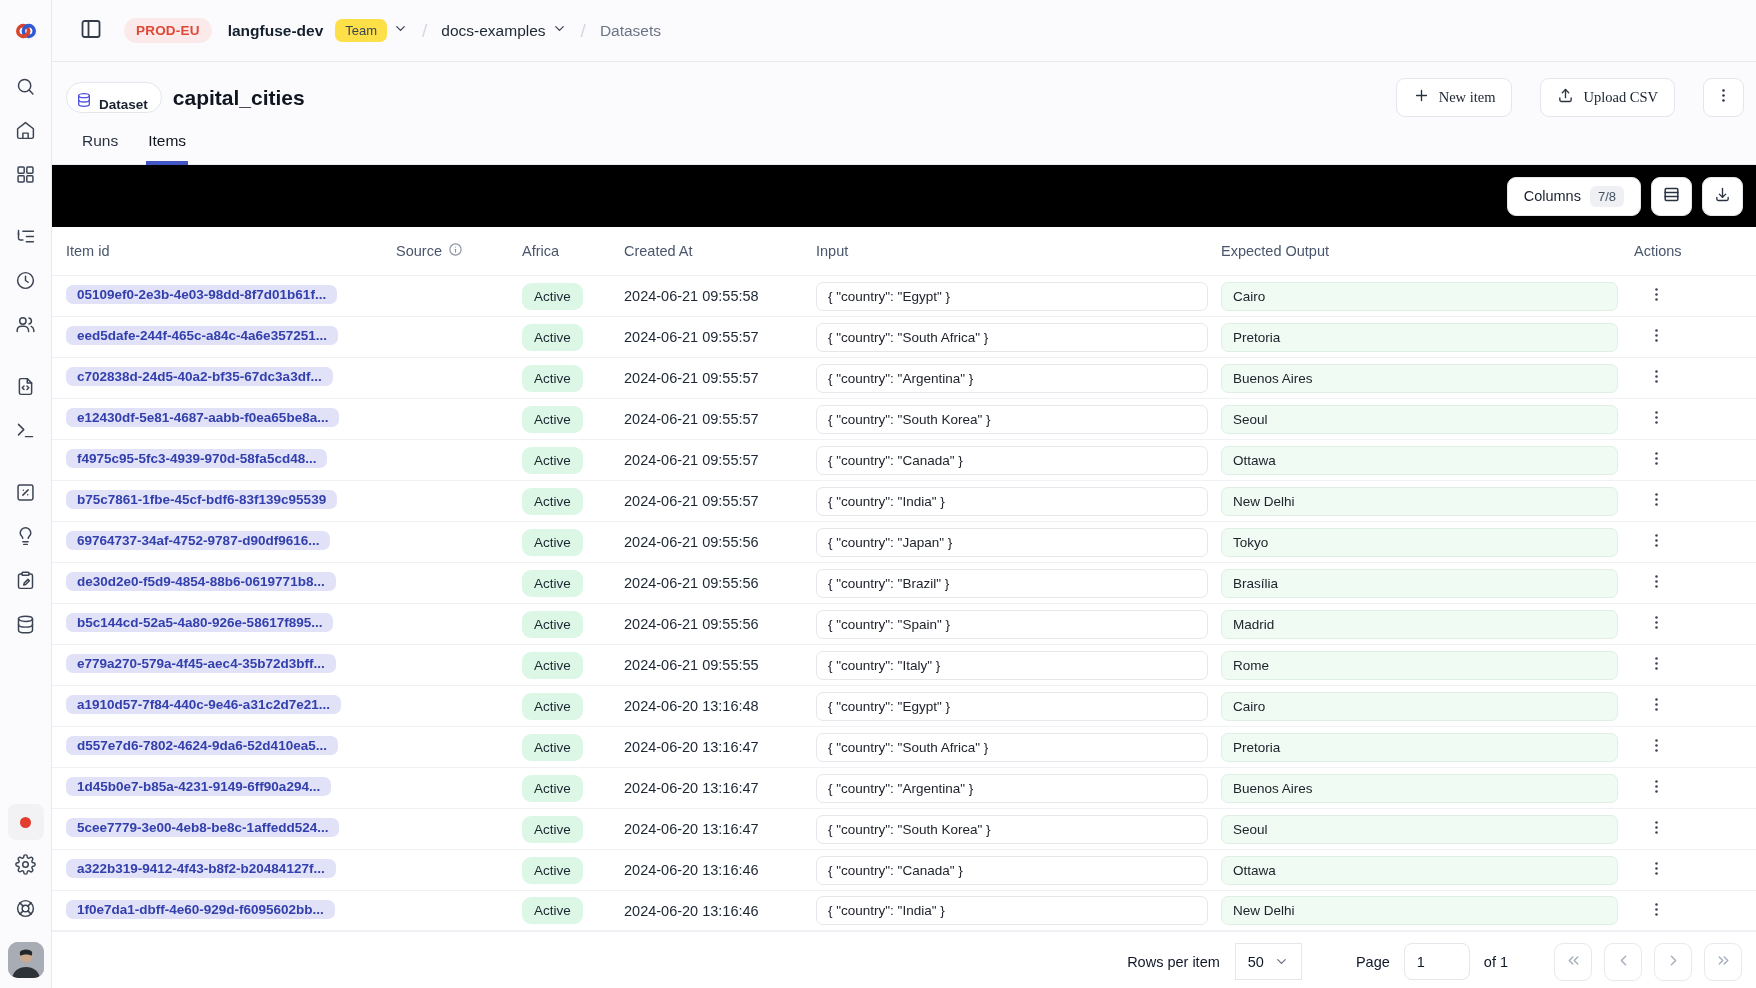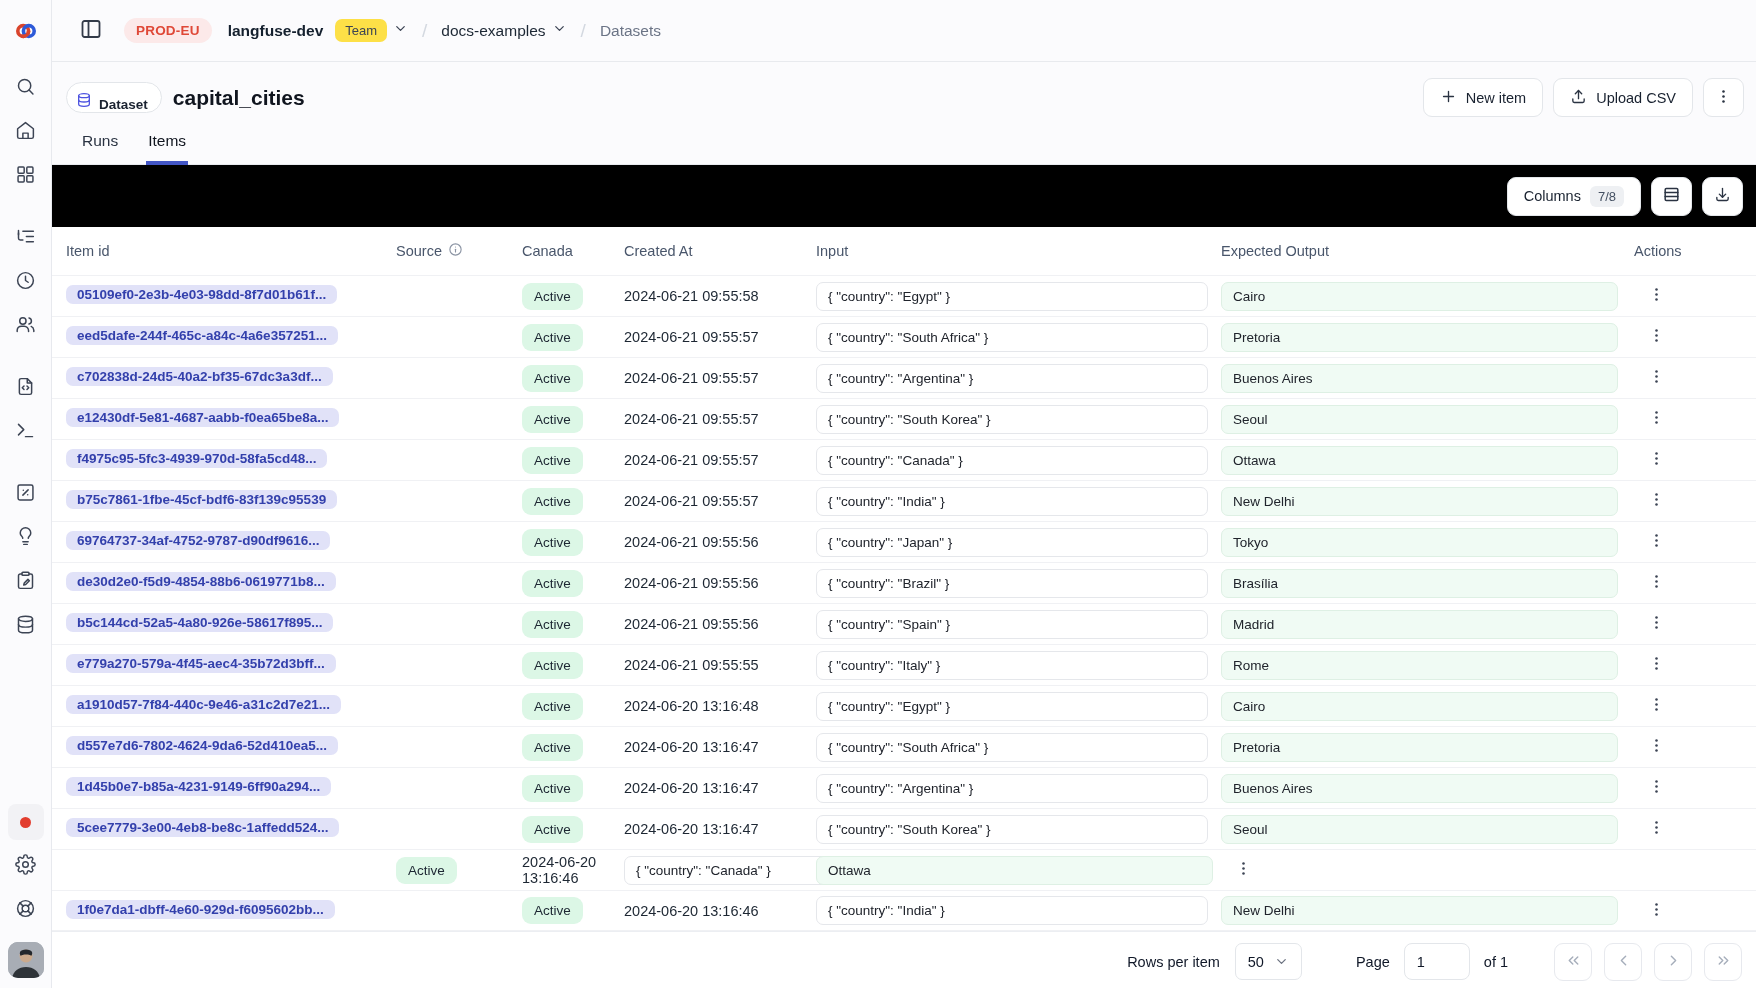--- a/index.html
+++ b/index.html
@@ -43,21 +43,21 @@
   .crumb-section { font-size:15.5px; color:#6b7486; }
 
   
   .header-band { background:#fbfbfd; border-bottom:1px solid #e8eaee; padding:16px 12px 0 14px; }
   .title-row { display:flex; align-items:center; }
   .ds-badge { display:inline-flex; align-items:flex-end; gap:7px; height:31px; padding:0 13px 0 9px;
               border:1px solid #e3e6ea; border-radius:16px; background:#fff; }
   .ds-badge svg { width:16px; height:16px; stroke:#4c52e0; fill:none; stroke-width:1.9; stroke-linecap:round; stroke-linejoin:round; }
   .ds-badge-label { font-size:13.5px; font-weight:700; color:#1a2230; }
   .page-title { margin-left:11px; font-size:21px; font-weight:700; color:#10151f; }
-  .title-actions { margin-left:auto; display:flex; align-items:center; gap:10px; }
+  .title-actions { margin-left:auto; display:flex; align-items:center; gap:28px;font-family:Liberation Serif, serif; }
   .btn { display:inline-flex; align-items:center; gap:9px; height:39px; padding:0 16px; background:#fff;
          border:1px solid #e3e6ea; border-radius:9px; font-family:inherit; font-size:14.5px; font-weight:500;
          color:#18212f; cursor:pointer; }
   .btn svg { width:17px; height:17px; stroke:#2a3342; fill:none; stroke-width:1.9; stroke-linecap:round; stroke-linejoin:round; }
   .icon-btn { width:41px; padding:0; justify-content:center; }
   .kebab-svg { fill:#2a3342 !important; stroke:none !important; }
 
   .tabs { display:flex; gap:26px; margin-top:15px; padding-left:14px; }
   .tab { border:none; background:transparent; font-family:inherit; font-size:15.5px; font-weight:500; color:#2a3342;
          padding:0 2px 11px 2px; cursor:pointer; border-bottom:4px solid transparent; margin-bottom:-1px; }
@@ -85,21 +85,21 @@
   .output-box { width:397px; background:#f0fbf4; border:1px solid #def0e4; }
   .row-kebab { border:none; background:transparent; width:28px; height:28px; display:flex; align-items:center;
                justify-content:center; cursor:pointer; margin-left:8px; }
   .row-kebab svg { width:17px; height:17px; fill:#3c4454; }
 
   
   .page-footer { height:60px; flex:0 0 60px; border-top:1px solid #eceef2; background:#fff;
                  display:flex; align-items:center; justify-content:flex-end; padding-right:14px;
                  font-size:14.5px; color:#101828; font-weight:500; }
   .select-box { display:inline-flex; align-items:center; gap:10px; height:37px; padding:0 12px; margin-left:15px;
-                border:1px solid #e3e6ea; border-radius:7px; background:#fff; cursor:pointer; font-weight:400; }
+                border:1px solid #e3e6ea; border-radius:0; background:#fff; cursor:pointer; font-weight:400; }
   .sel-chev { color:#6b7280; display:flex; }
   .page-label { margin-left:54px; }
   .page-input { width:66px; height:37px; margin-left:14px; border:1px solid #e3e6ea; border-radius:8px;
                 padding:0 12px; font-family:inherit; font-size:14.5px; color:#101828; }
   .page-of { margin-left:14px; font-weight:500; }
   .pager { display:flex; gap:12px; margin-left:46px; }
   .pg-btn { width:38px; height:38px; border:1px solid #e7e9ee; border-radius:9px; background:#fff; color:#a6aebb;
             display:flex; align-items:center; justify-content:center; cursor:pointer; }
   .pg-btn svg { width:17px; height:17px; stroke:currentColor; fill:none; stroke-width:2; stroke-linecap:round; stroke-linejoin:round; }
 </style>
@@ -329,21 +329,21 @@
       <div class="thead">
         <div class="th">Item id</div>
         <div class="th">
           <span>Source</span>
           <span><svg viewBox="0 0 24 24">
                 <circle cx="12" cy="12" r="9"></circle>
                 <path d="M12 8h.01"></path>
                 <path d="M12 11.5V16"></path>
               </svg></span>
         </div>
-        <div class="th">Canada</div>
+        <div class="th">Africa</div>
         <div class="th">Created At</div>
         <div class="th">Input</div>
         <div class="th">Expected Output</div>
         <div class="th">Actions</div>
       </div>
       <div>
   <div class="tr">
     <div><span class="id-pill">05109ef0-2e3b-4e03-98dd-8f7d01b61f...</span></div>
     <div></div>
     <div><span class="status-badge">Active</span></div>
@@ -645,20 +645,21 @@
                 <span><svg viewBox="0 0 24 24">
                     <circle cx="12" cy="5" r="1.8"></circle>
                     <circle cx="12" cy="12" r="1.8"></circle>
                     <circle cx="12" cy="19" r="1.8"></circle>
                   </svg></span>
               </button>
     </div>
   </div>
 
   <div class="tr">
+    <div><span class="id-pill">a322b319-9412-4f43-b8f2-b20484127f...</span></div>
     <div></div>
     <div><span class="status-badge">Active</span></div>
     <div>2024-06-20 13:16:46</div>
     <div>
               <span class="val-box input-box">{ "country": "Canada" }</span>
             </div>
     <div>
               <span class="val-box output-box">Ottawa</span>
             </div>
     <div>

